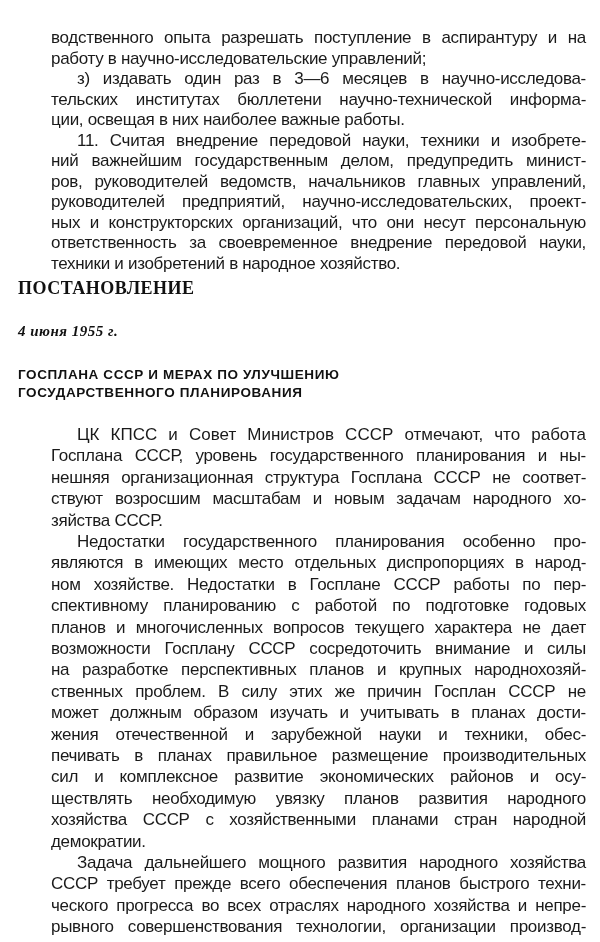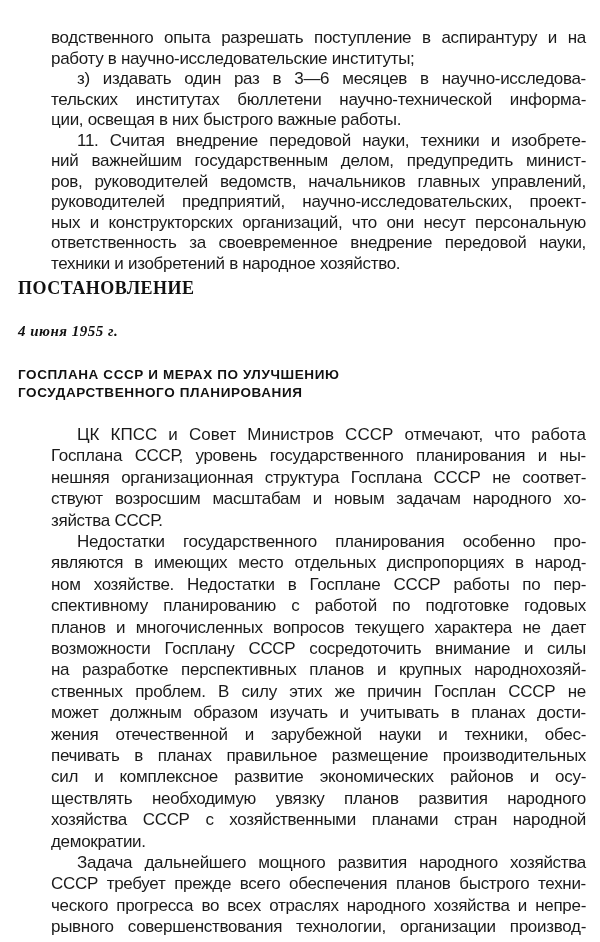--- a/index.html
+++ b/index.html
@@ -29,24 +29,24 @@
     font-family: "Liberation Serif", serif; font-size: 15px;
   }
 </style>
 </head>
 <body>
 
 <div class="page">
 
   <div class="col" style="top:28px;">
     <div class="line cond" style="top:0px;">водственного опыта разрешать поступление в аспирантуру и на</div>
-    <div class="line cond last" style="top:20.5px;">работу в научно-исследовательские институты;</div>
+    <div class="line cond last" style="top:20.5px;">работу в научно-исследовательские управлений;</div>
     <div class="line cond indent" style="top:41px;">з) издавать один раз в 3—6 месяцев в научно-исследова-</div>
     <div class="line cond" style="top:61.5px;">тельских институтах бюллетени научно-технической информа-</div>
-    <div class="line cond last" style="top:82px;">ции, освещая в них быстрого важные работы.</div>
+    <div class="line cond last" style="top:82px;">ции, освещая в них наиболее важные работы.</div>
     <div class="line cond indent" style="top:102.5px;">11. Считая внедрение передовой науки, техники и изобрете-</div>
     <div class="line cond" style="top:123px;">ний важнейшим государственным делом, предупредить минист-</div>
     <div class="line cond" style="top:143.5px;">ров, руководителей ведомств, начальников главных управлений,</div>
     <div class="line cond" style="top:164px;">руководителей предприятий, научно-исследовательских, проект-</div>
     <div class="line cond" style="top:184.5px;">ных и конструкторских организаций, что они несут персональную</div>
     <div class="line cond" style="top:205px;">ответственность за своевременное внедрение передовой науки,</div>
     <div class="line cond last" style="top:225.5px;">техники и изобретений в народное хозяйство.</div>
   </div>
 
   <div class="head h1" style="top:278px;">ПОСТАНОВЛЕНИЕ</div>

